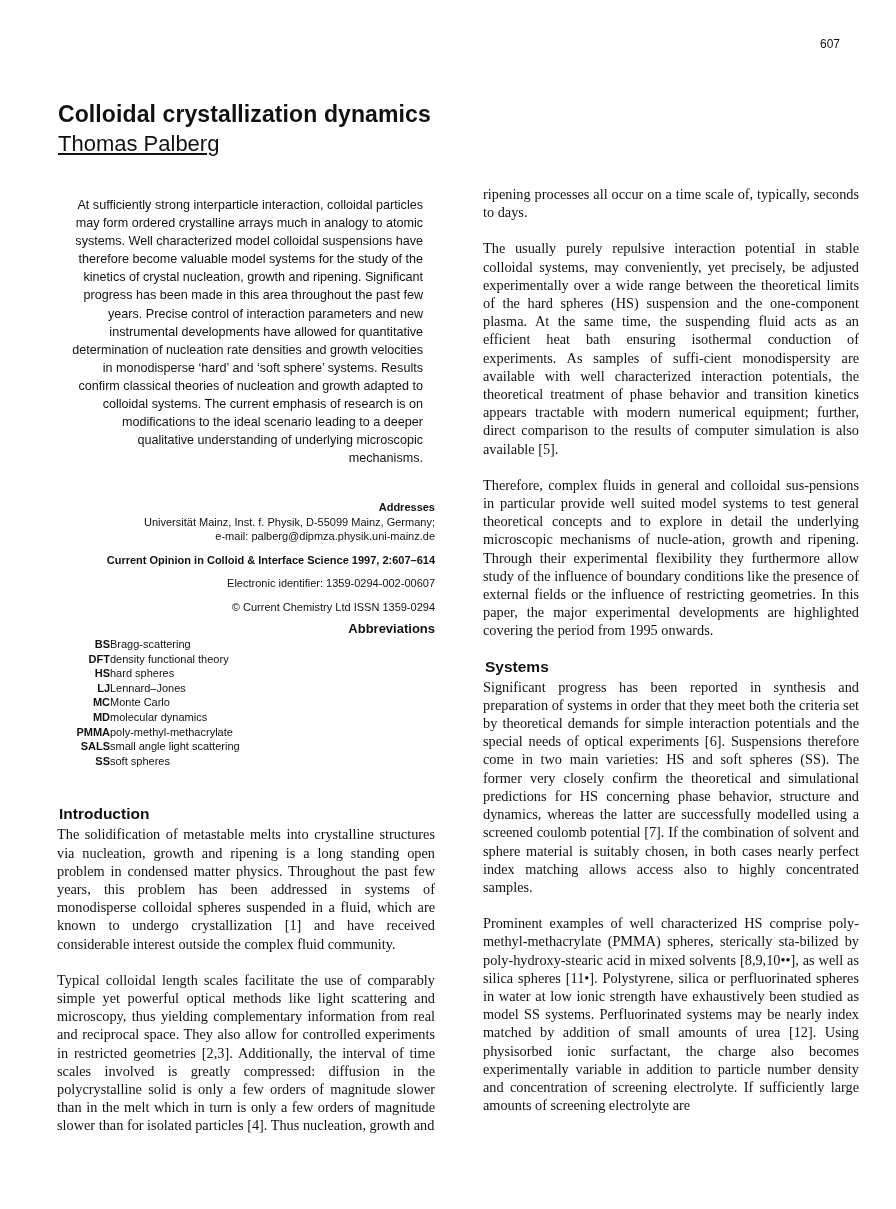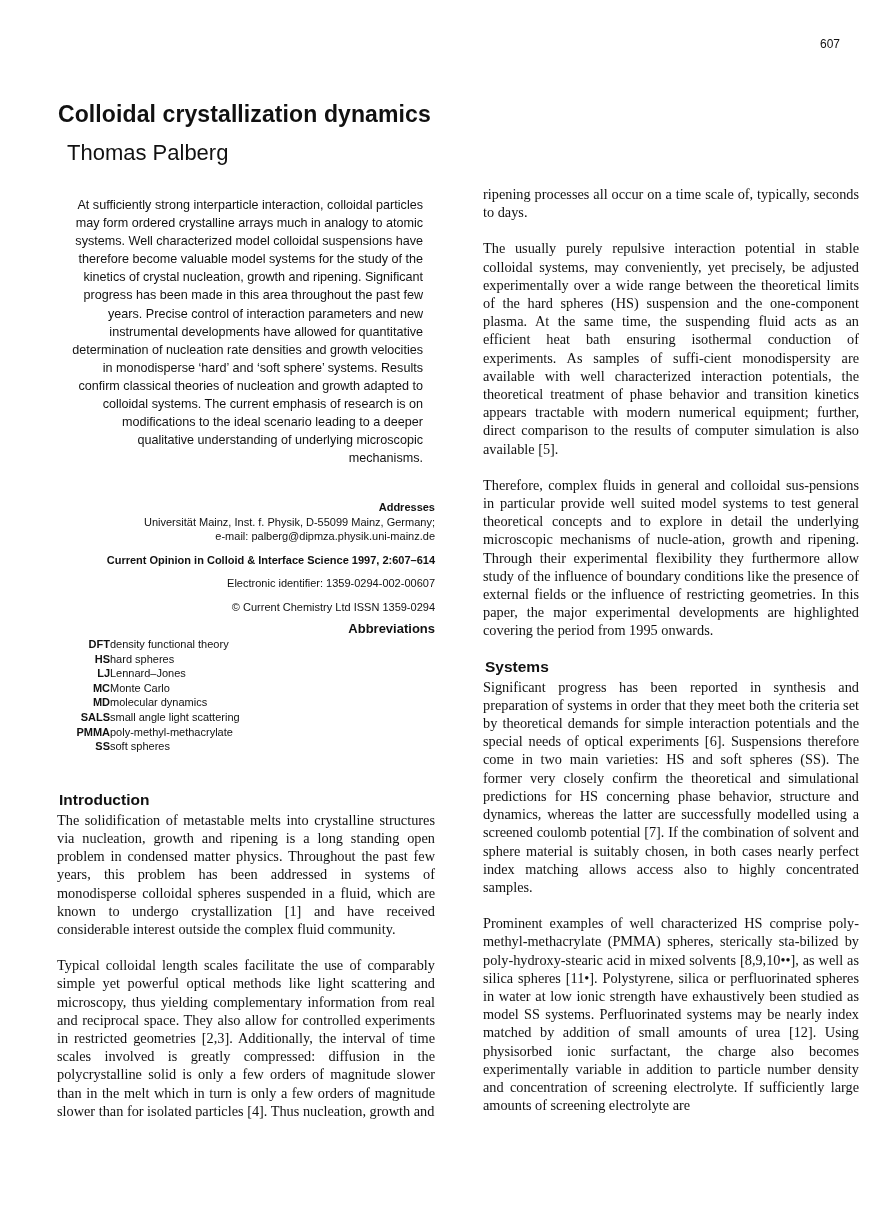--- a/index.html
+++ b/index.html
@@ -2,21 +2,21 @@
 <html><head>
 <meta charset="utf-8">
 <style>
   html, body { margin: 0; padding: 0; background: #ffffff; }
   body { width: 896px; height: 1209px; position: relative; overflow: hidden; color: #111; }
   .sans { font-family: "Liberation Sans", "DejaVu Sans", sans-serif; text-align: right; }
   .serif { font-family: "Liberation Serif", "DejaVu Serif", serif; }
 
   .page-number { position: absolute; left: 820px; top: 37px; font-size: 12px; }
   .title { position: absolute; left: 58px; top: 100px; font-size: 23px; font-weight: bold; letter-spacing: 0.1px; margin: 0; line-height: 28px; }
-  .author { position: absolute; left: 58px; top: 130px; font-size: 22px; font-weight: normal; margin: 9px; line-height: 28px; }
+  .author { position: absolute; left: 58px; top: 130px; font-size: 22px; font-weight: normal; margin: 0; line-height: 28px; text-decoration: underline; }
 
   .col-left { position: absolute; left: 57px; top: 184px; width: 378px; }
   .col-right { position: absolute; left: 483px; top: 185px; width: 376px; }
 
   .abstract { font-size: 12.6px; line-height: 18.1px; margin: 12px; }
 
   .meta { margin-top: 33px; font-size: 11px; line-height: 14.5px; }
   .meta .head { font-weight: bold; font-size: 11px; }
   .meta p { margin: 0; }
   .meta .gap { margin-top: 9px; }
@@ -48,46 +48,50 @@
     <p>Universität Mainz, Inst. f. Physik, D-55099 Mainz, Germany;</p>
     <p>e-mail: palberg@dipmza.physik.uni-mainz.de</p>
     <p class="gap journal">Current Opinion in Colloid &amp; Interface Science 1997, 2:607–614</p>
     <p class="gap">Electronic identifier: 1359-0294-002-00607</p>
     <p class="gap">© Current Chemistry Ltd ISSN 1359-0294</p>
   </div>
 
   <div class="abbr sans">
     <div class="head">Abbreviations</div>
     <div class="abbr-row">
+        <span class="abbr-key">BS</span>
+        <span>Bragg-scattering</span>
+      </div>
+    <div class="abbr-row">
         <span class="abbr-key">DFT</span>
         <span>density functional theory</span>
       </div>
     <div class="abbr-row">
         <span class="abbr-key">HS</span>
         <span>hard spheres</span>
       </div>
     <div class="abbr-row">
         <span class="abbr-key">LJ</span>
         <span>Lennard–Jones</span>
       </div>
     <div class="abbr-row">
         <span class="abbr-key">MC</span>
         <span>Monte Carlo</span>
       </div>
     <div class="abbr-row">
         <span class="abbr-key">MD</span>
         <span>molecular dynamics</span>
       </div>
     <div class="abbr-row">
+        <span class="abbr-key">PMMA</span>
+        <span>poly-methyl-methacrylate</span>
+      </div>
+    <div class="abbr-row">
         <span class="abbr-key">SALS</span>
         <span>small angle light scattering</span>
-      </div>
-    <div class="abbr-row">
-        <span class="abbr-key">PMMA</span>
-        <span>poly-methyl-methacrylate</span>
       </div>
     <div class="abbr-row">
         <span class="abbr-key">SS</span>
         <span>soft spheres</span>
       </div>
   </div>
 
   <div class="intro">
     <h3 class="section-head">Introduction</h3>
     <p class="body-text serif">The solidification of metastable melts into crystalline structures via nucleation, growth and ripening is a long standing open problem in condensed matter physics. Throughout the past few years, this problem has been addressed in systems of monodisperse colloidal spheres suspended in a fluid, which are known to undergo crystallization [1] and have received considerable interest outside the complex fluid community.</p>

